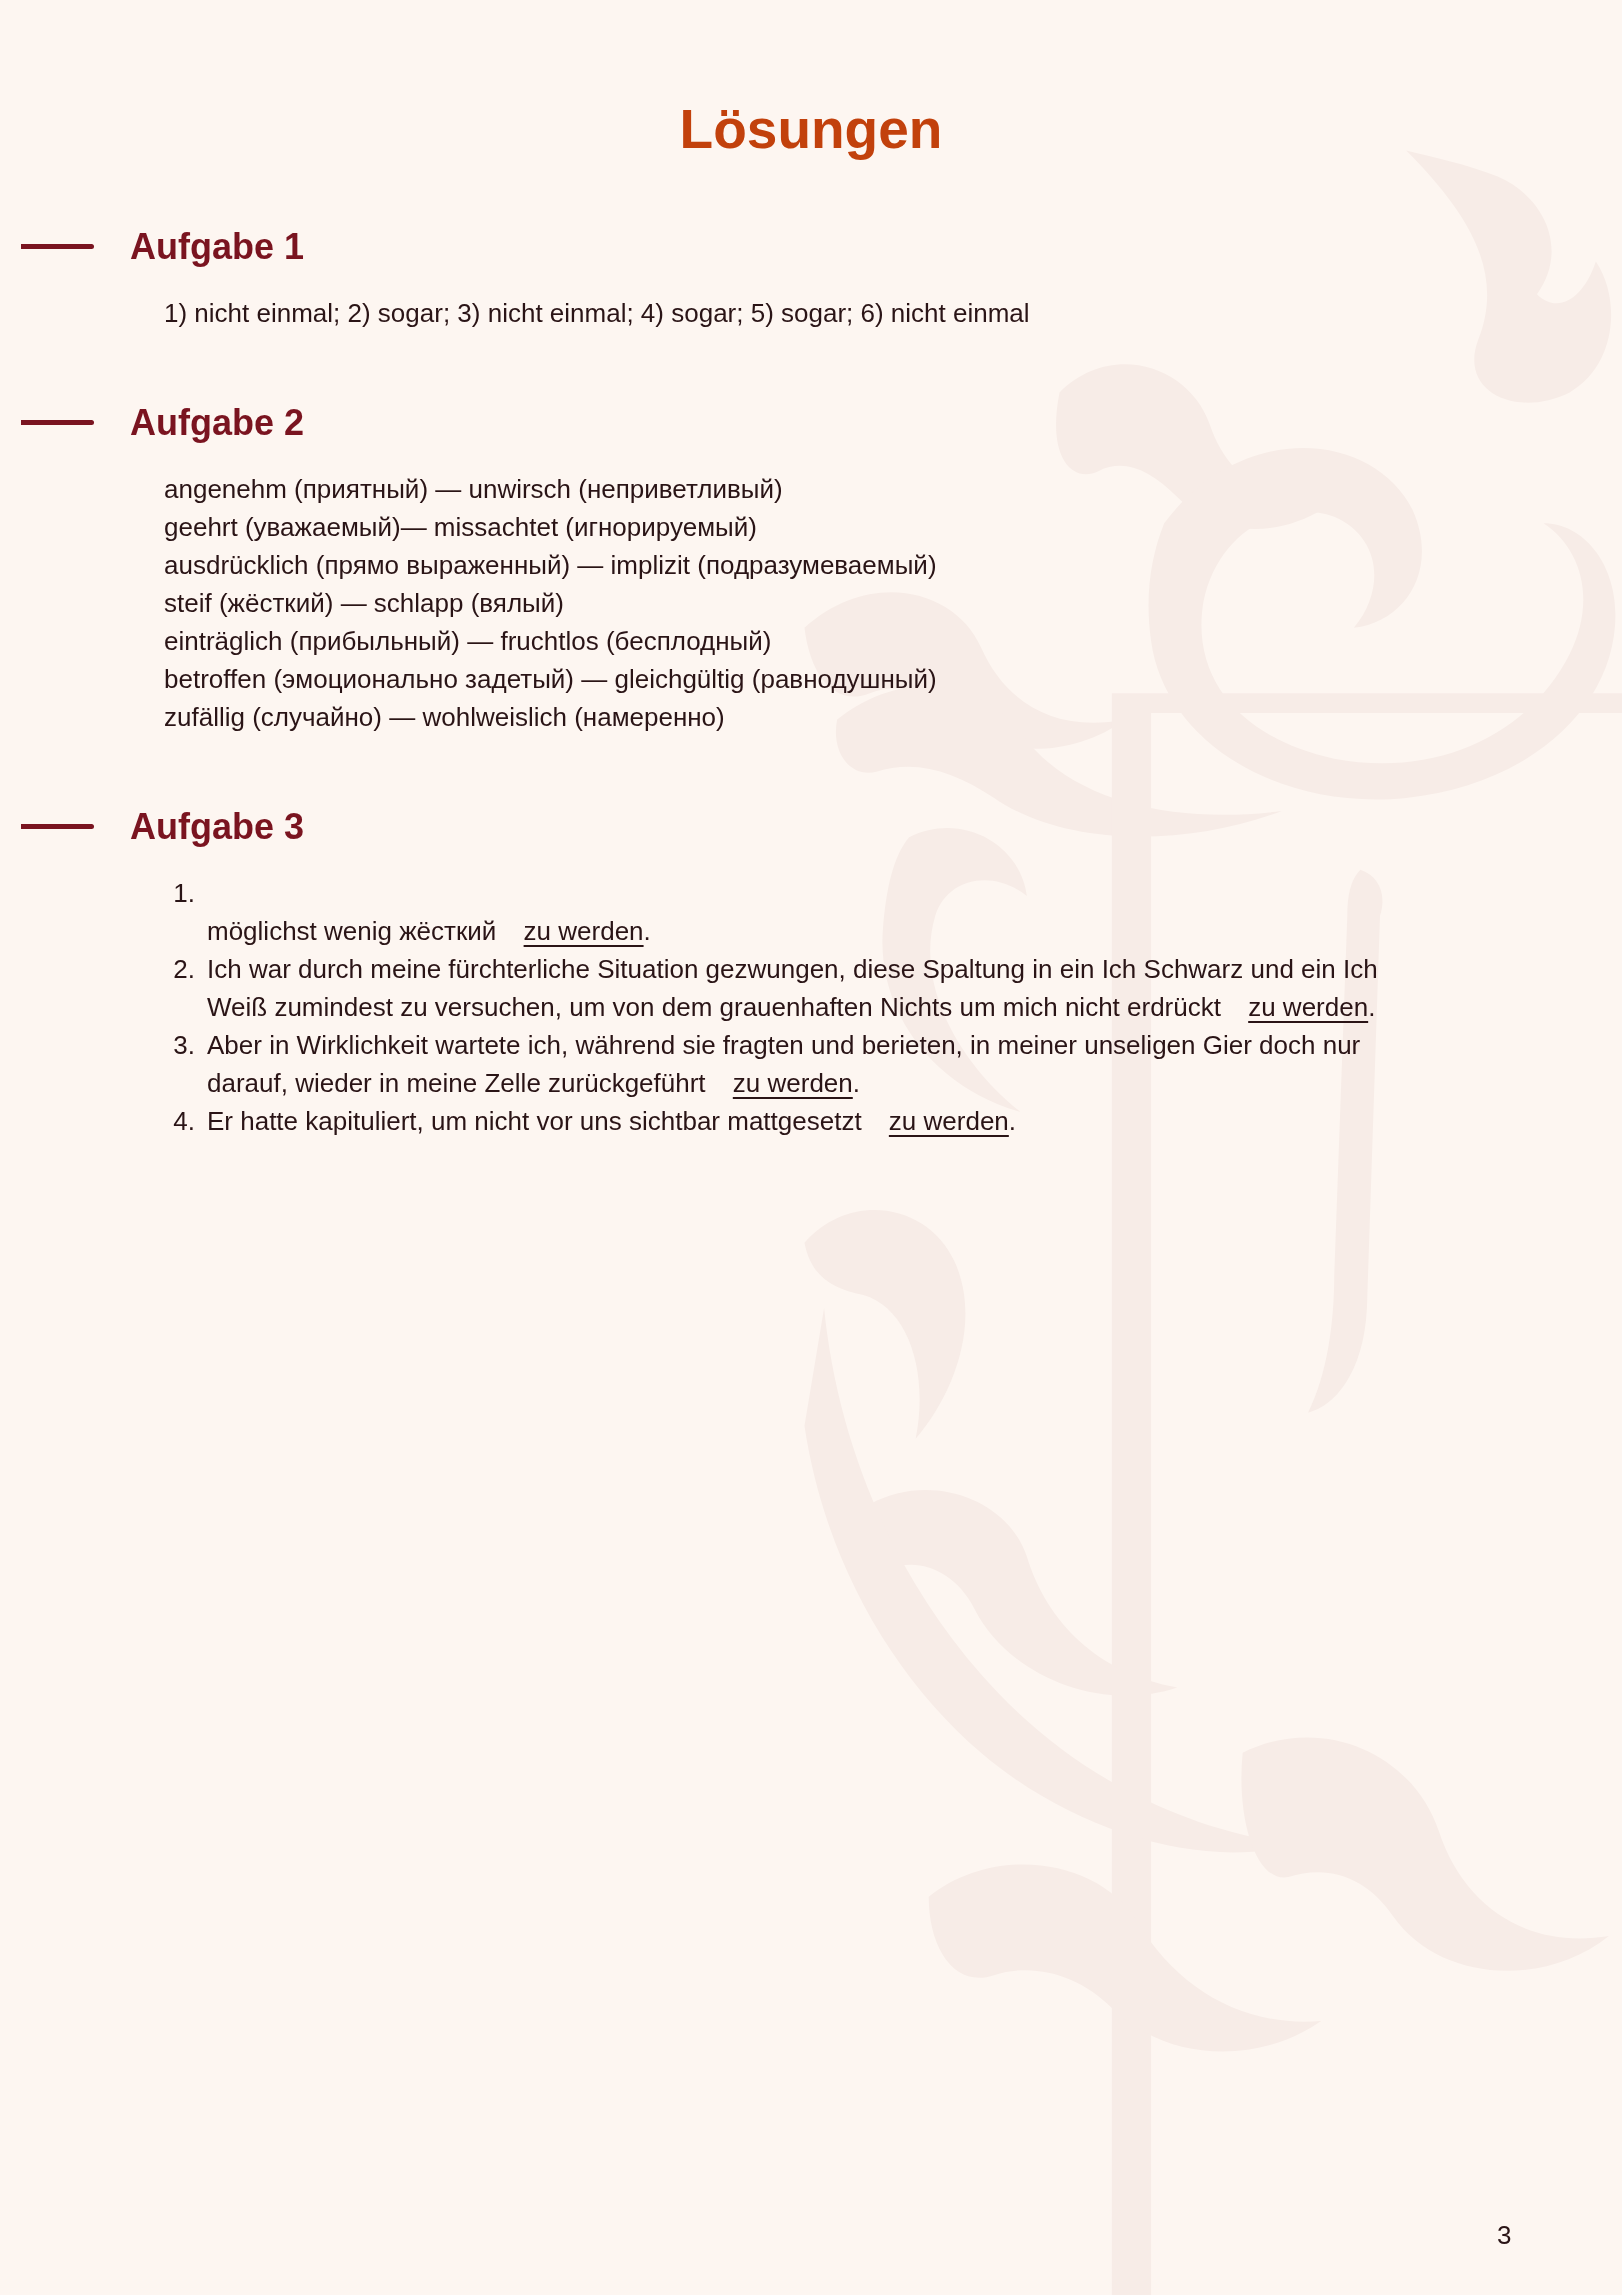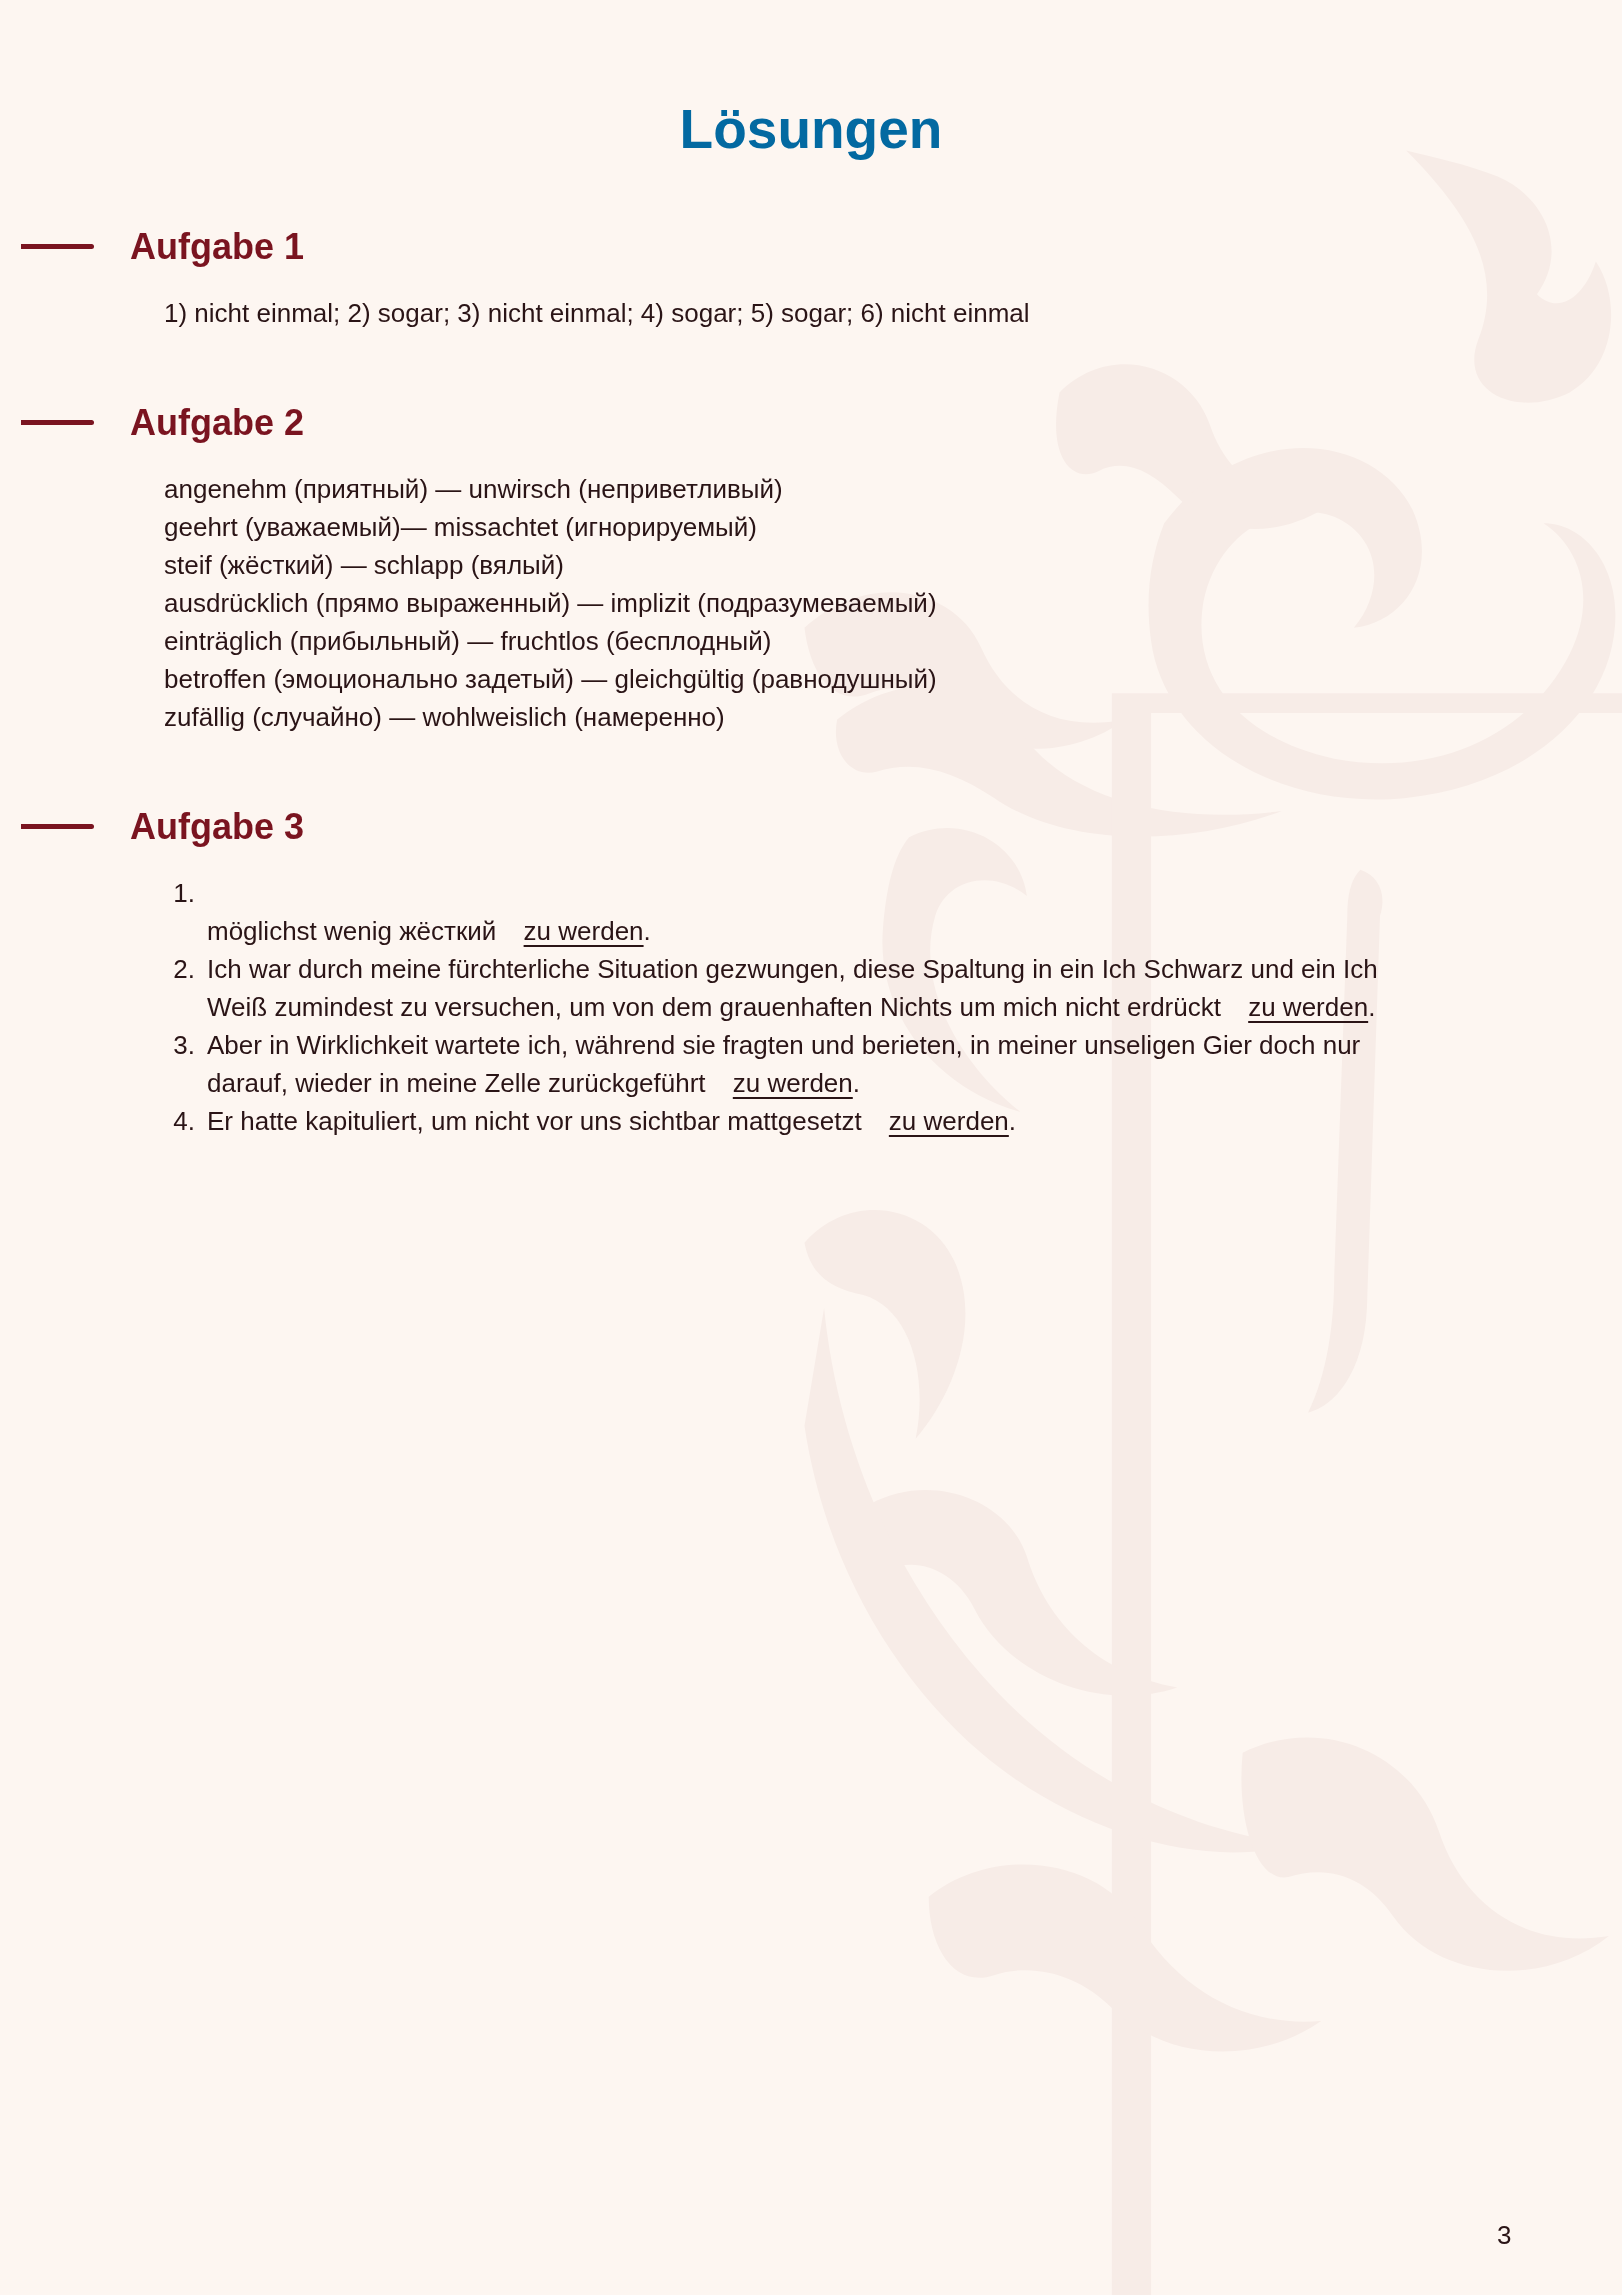--- a/index.html
+++ b/index.html
@@ -6,21 +6,21 @@
   body {
     width: 1622px; height: 2295px;
     background: #fdf6f1;
     position: relative; overflow: hidden;
     font-family: "Liberation Sans", sans-serif;
     color: #2a1416;
   }
   .watermark { position: absolute; left: 0; top: 0; width: 1622px; height: 2295px; pointer-events: none; }
   .page-title {
     position: absolute; left: 0; width: 1622px; top: 97px;
-    text-align: center; font-size: 55px; font-weight: bold; color: #0369a1;
+    text-align: center; font-size: 55px; font-weight: bold; color: #c2410c;
     margin: 0;
   }
   .section { position: absolute; left: 0; width: 1622px; }
   .section-heading { position: relative; height: 52px; margin-left: 21px; }
   .heading-rule {
     position: absolute; left: 0; top: 22px; width: 73px; height: 4.6px;
     background: #7a1420; border-radius: 0 2.6px 2.6px 0;
   }
   .heading-text {
     position: absolute; left: 109px; top: 0; margin: 0;
@@ -67,22 +67,22 @@
 </section>
 
 <section class="section" style="top:398px;">
   <div class="section-heading">
     <div class="heading-rule"></div>
     <h2 class="heading-text">Aufgabe 2</h2>
   </div>
   <div class="body-text s2-body">
     <div>angenehm (приятный) — unwirsch (неприветливый)</div>
     <div>geehrt (уважаемый)— missachtet (игнорируемый)</div>
+    <div>ausdrücklich (прямо выраженный) — implizit (подразумеваемый)</div>
     <div>steif (жёсткий) — schlapp (вялый)</div>
-    <div>ausdrücklich (прямо выраженный) — implizit (подразумеваемый)</div>
     <div>einträglich (прибыльный) — fruchtlos (бесплодный)</div>
     <div>betroffen (эмоционально задетый) — gleichgültig (равнодушный)</div>
     <div>zufällig (случайно) — wohlweislich (намеренно)</div>
   </div>
 </section>
 
 <section class="section" style="top:802px;">
   <div class="section-heading">
     <div class="heading-rule"></div>
     <h2 class="heading-text">Aufgabe 3</h2>

